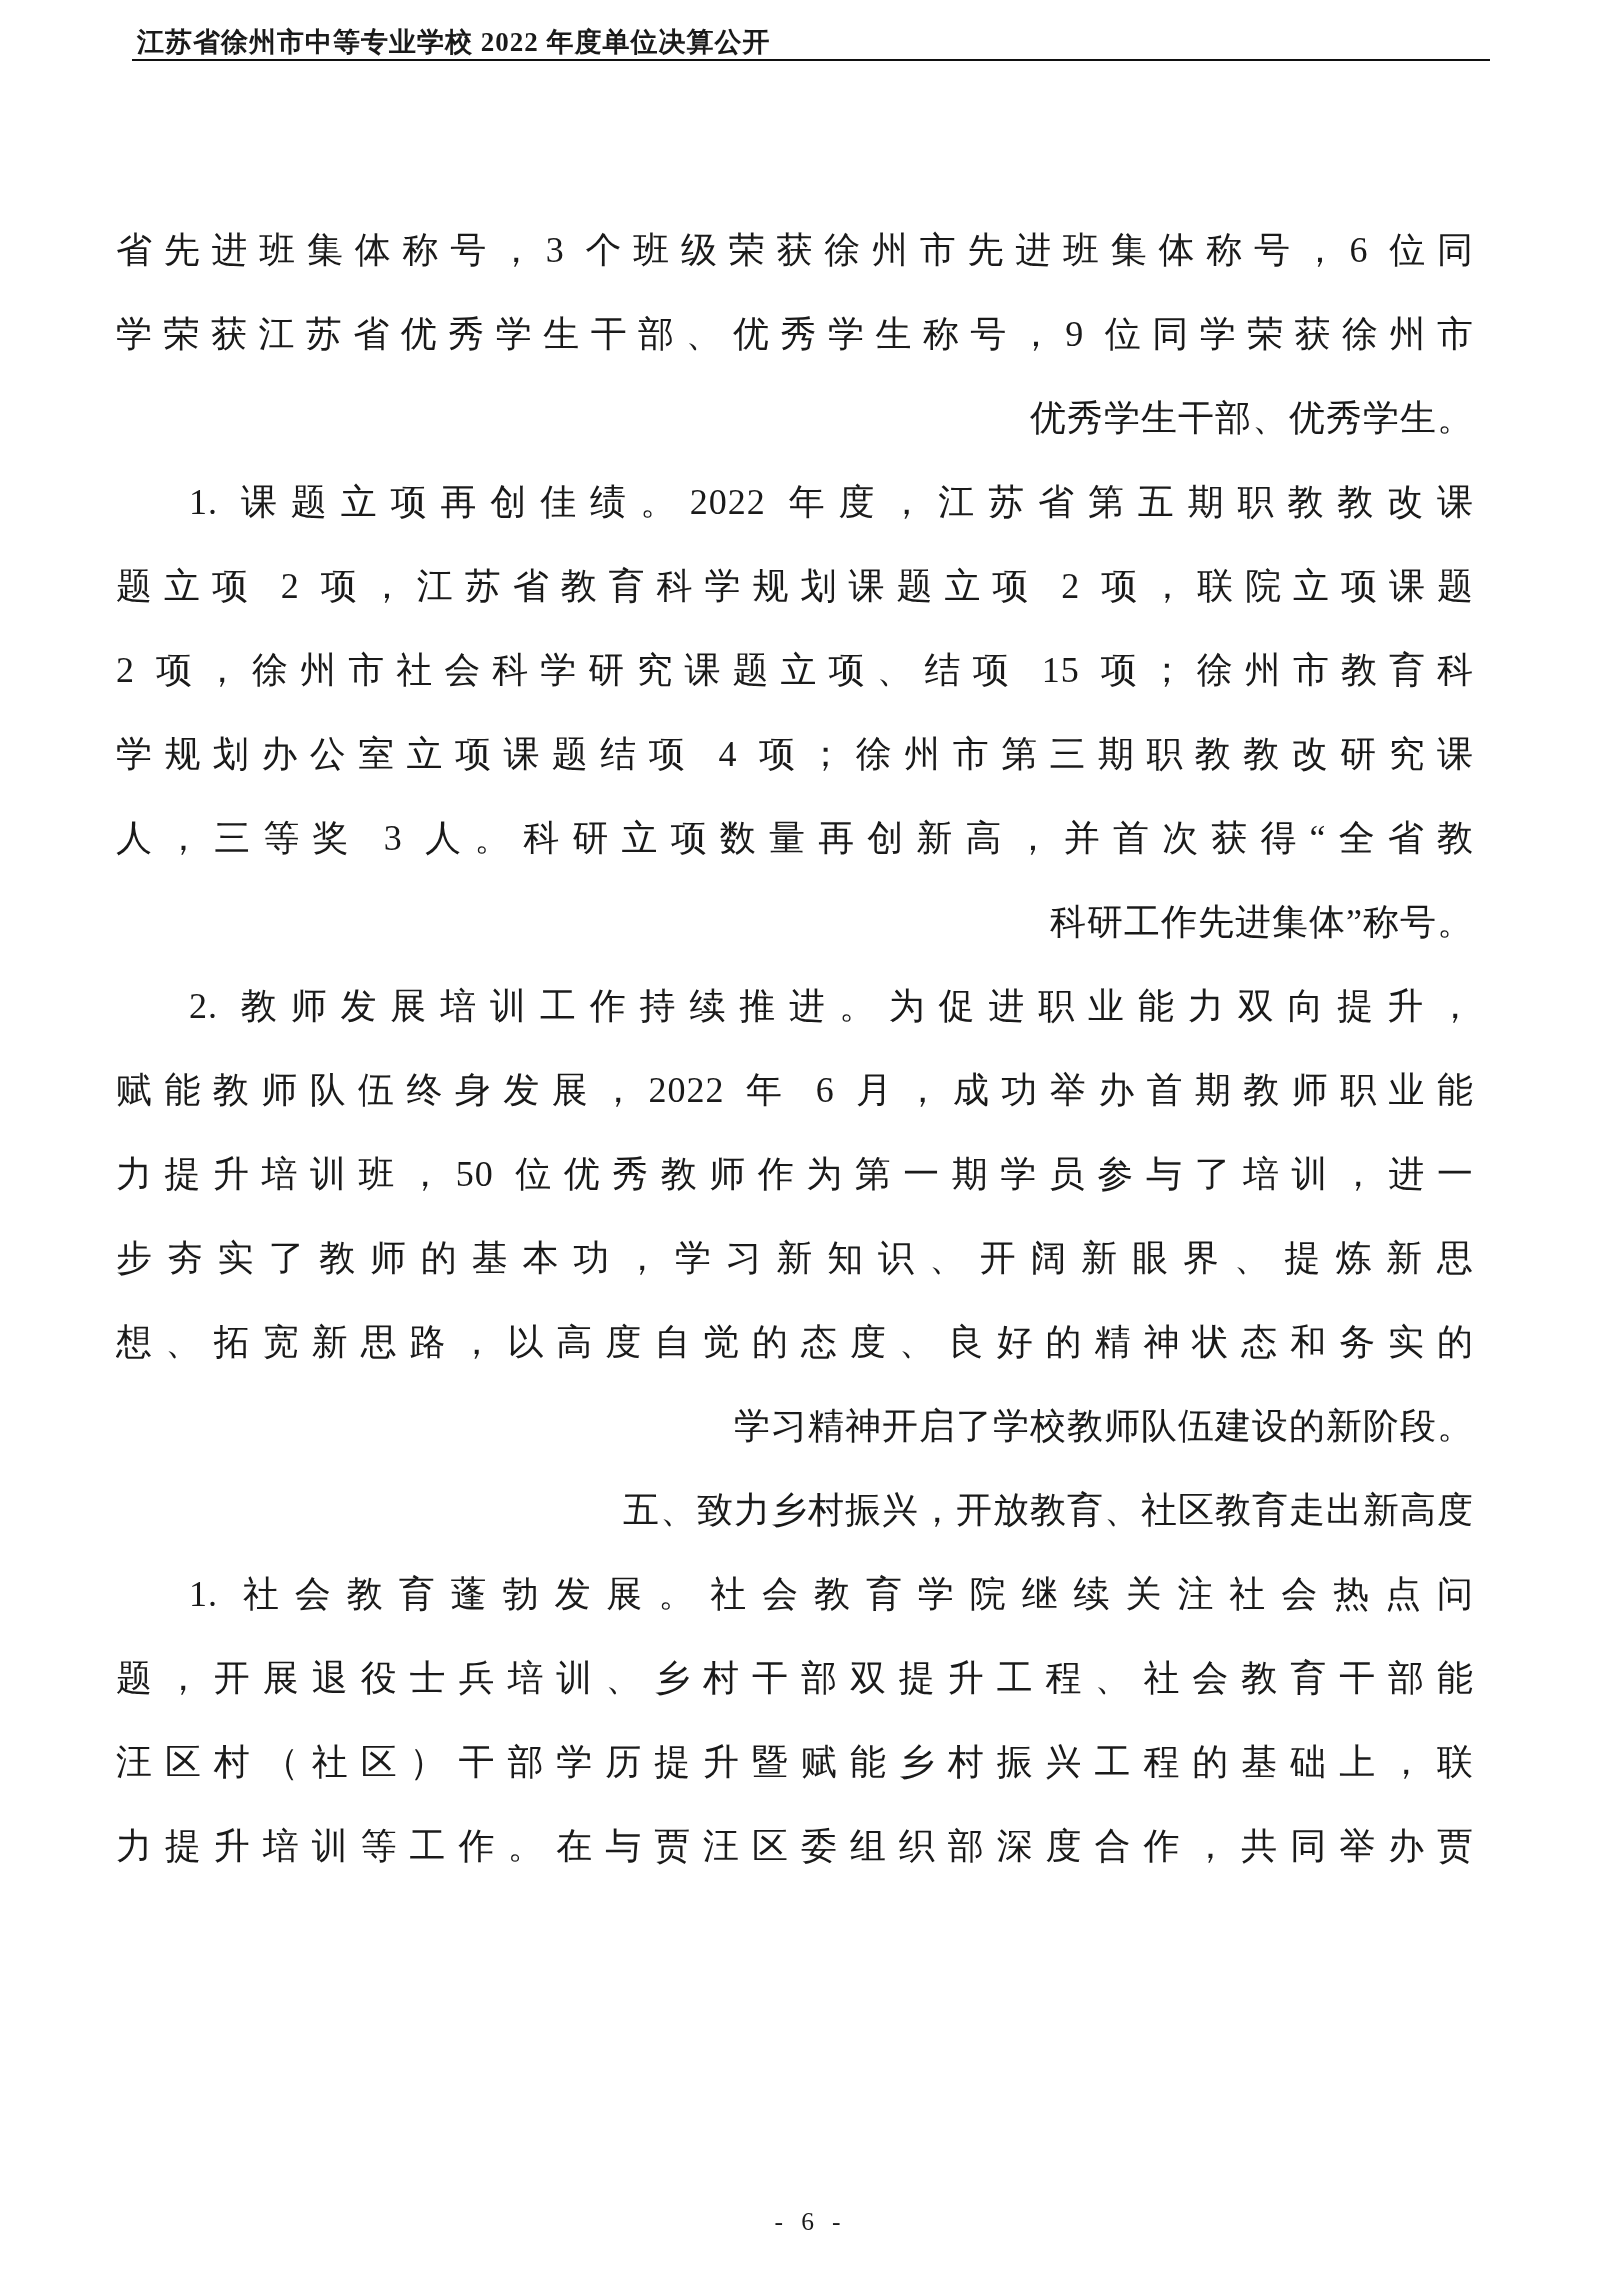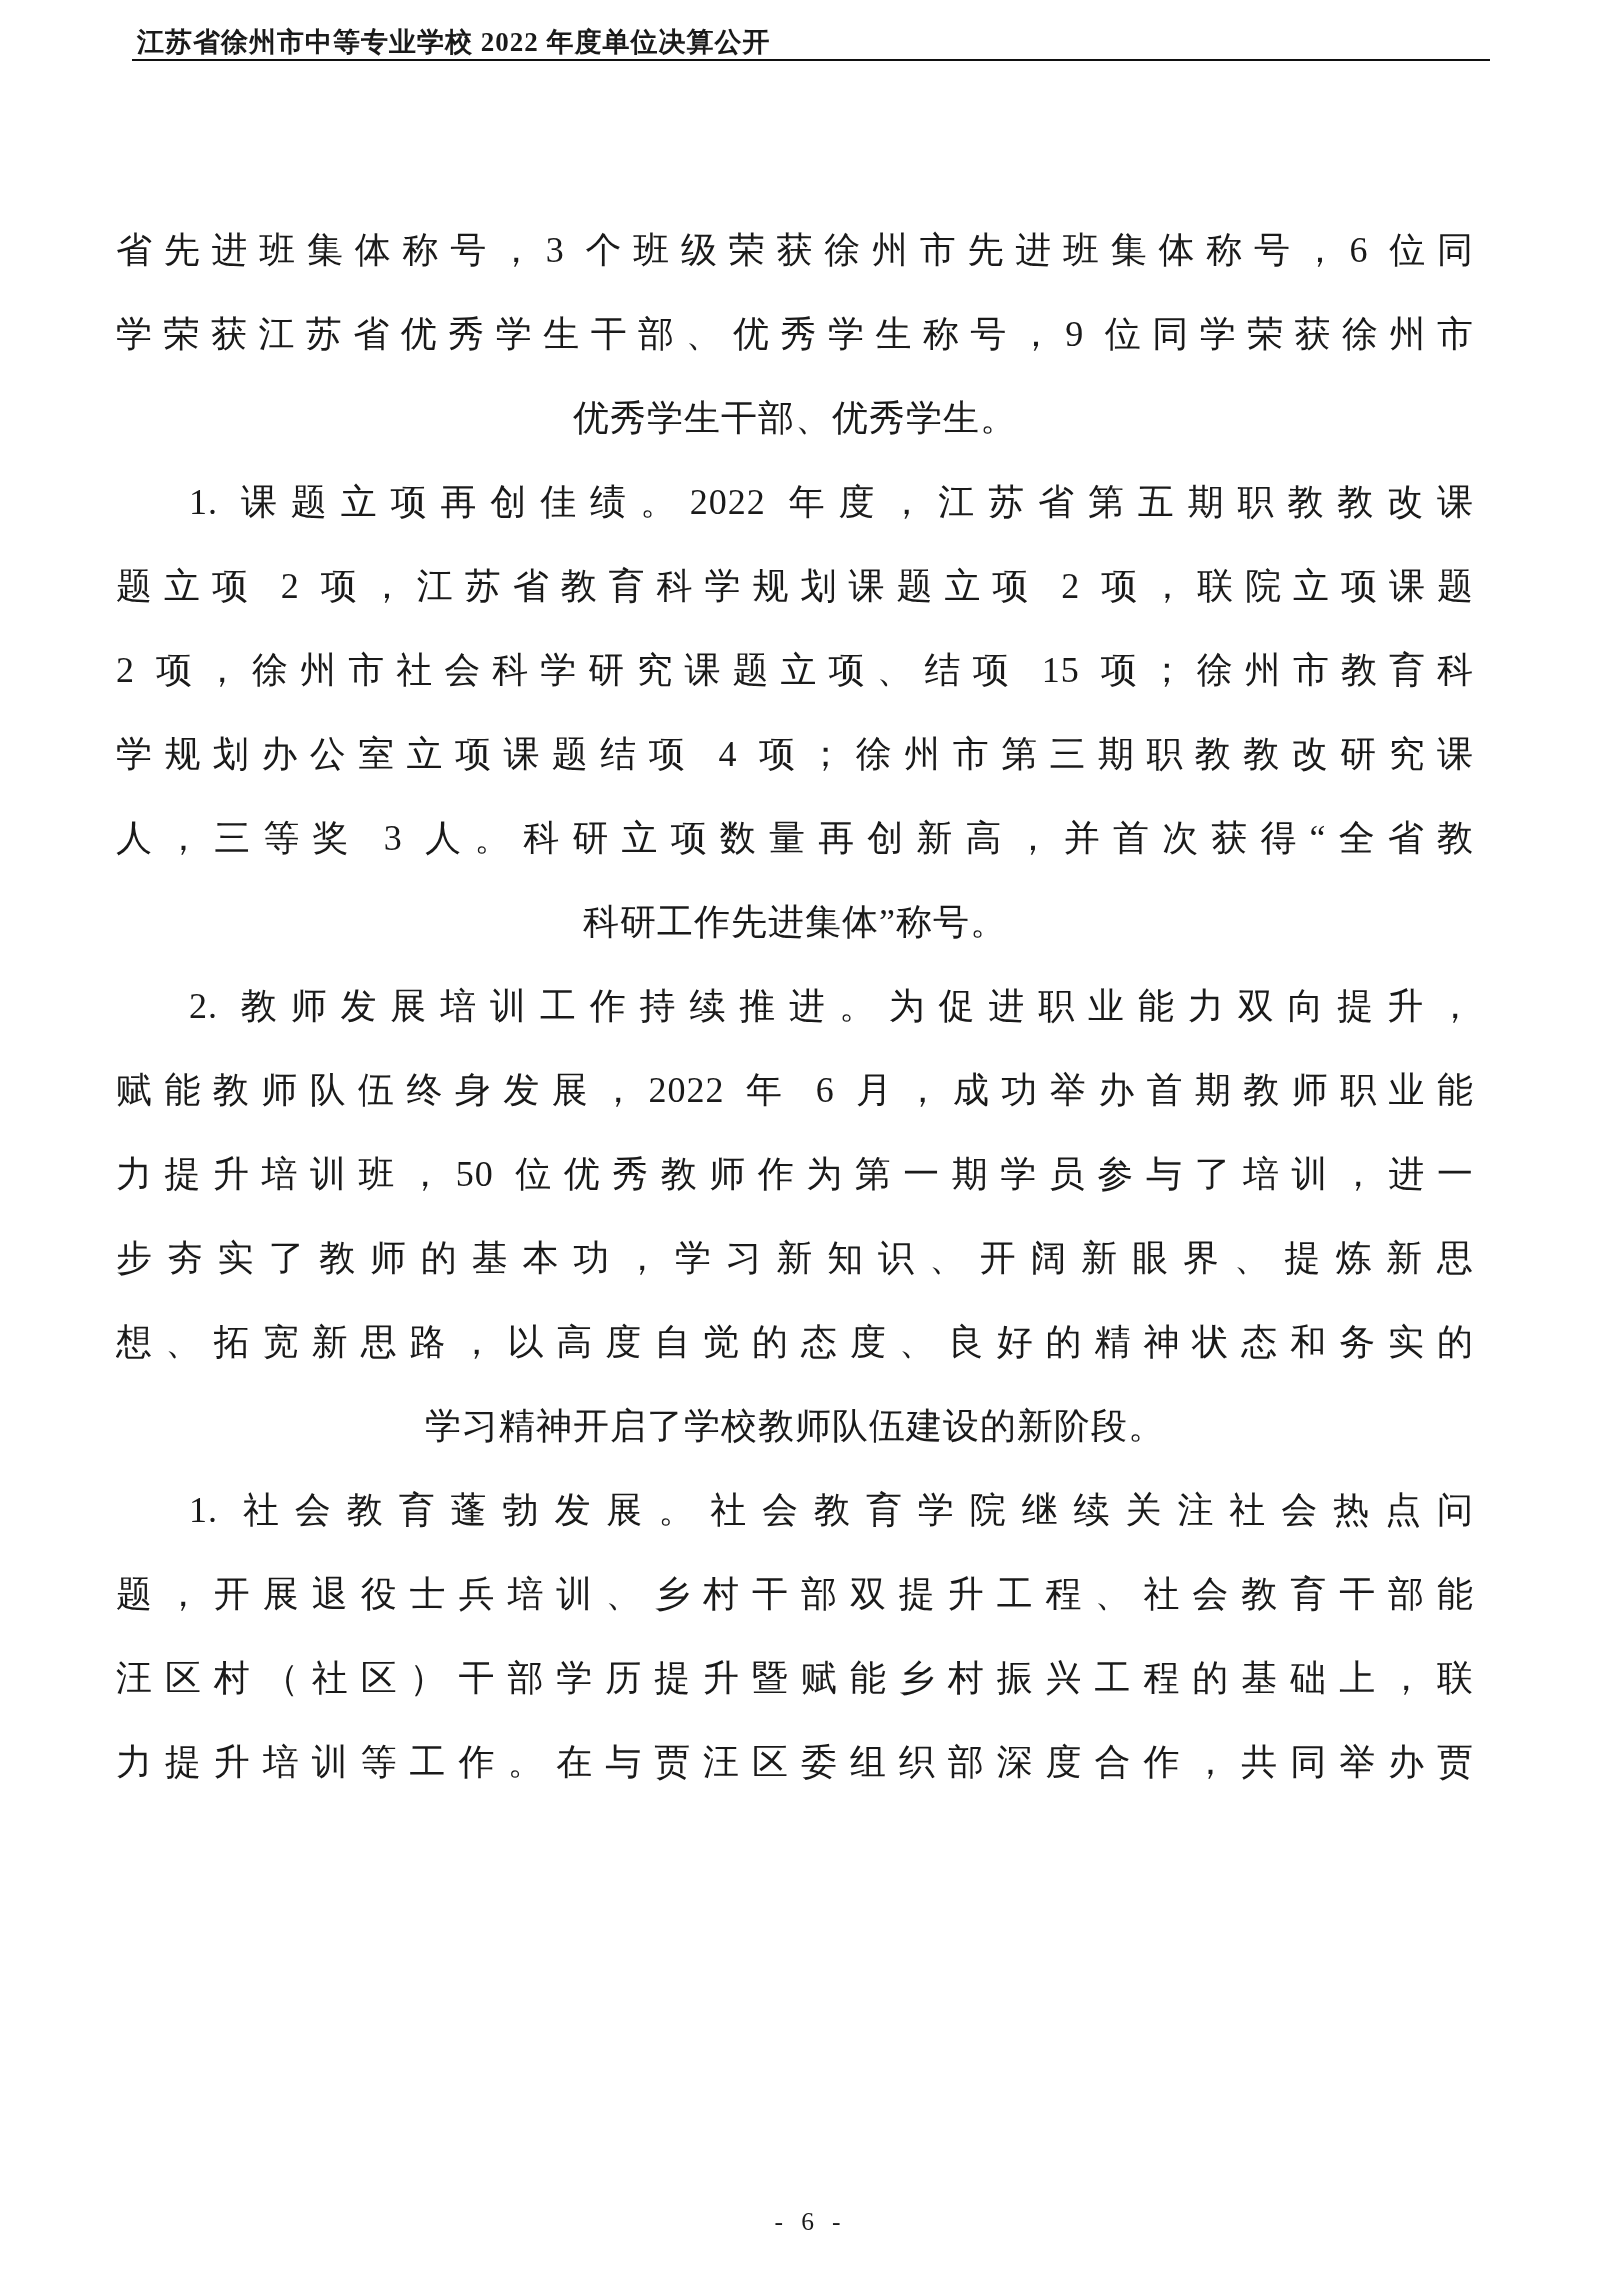--- a/index.html
+++ b/index.html
@@ -33,21 +33,21 @@
     position: absolute;
     left: 116px;
     top: 208px;
     width: 1358px;
   }
   .text-line {
     height: 84px;
     line-height: 84px;
     font-size: 36px;
     letter-spacing: 1px;
-    text-align: center;
+    text-align: right;
     overflow: hidden;
   }
   .text-line.justify {
     text-align: justify;
     text-align-last: justify;
   }
   .text-line.indent {
     text-indent: 73px;
   }
   .page-number {
@@ -76,20 +76,21 @@
     <div class="text-line justify">2 项，徐州市社会科学研究课题立项、结项 15 项；徐州市教育科</div>
     <div class="text-line justify">学规划办公室立项课题结项 4 项；徐州市第三期职教教改研究课</div>
     <div class="text-line justify">人，三等奖 3 人。科研立项数量再创新高，并首次获得“全省教</div>
     <div class="text-line">科研工作先进集体”称号。</div>
     <div class="text-line indent justify">2. 教师发展培训工作持续推进。为促进职业能力双向提升，</div>
     <div class="text-line justify">赋能教师队伍终身发展，2022 年 6 月，成功举办首期教师职业能</div>
     <div class="text-line justify">力提升培训班，50 位优秀教师作为第一期学员参与了培训，进一</div>
     <div class="text-line justify">步夯实了教师的基本功，学习新知识、开阔新眼界、提炼新思</div>
     <div class="text-line justify">想、拓宽新思路，以高度自觉的态度、良好的精神状态和务实的</div>
     <div class="text-line">学习精神开启了学校教师队伍建设的新阶段。</div>
+    <div class="text-line indent">五、致力乡村振兴，开放教育、社区教育走出新高度</div>
     <div class="text-line indent justify">1. 社会教育蓬勃发展。社会教育学院继续关注社会热点问</div>
     <div class="text-line justify">题，开展退役士兵培训、乡村干部双提升工程、社会教育干部能</div>
     <div class="text-line justify">汪区村（社区）干部学历提升暨赋能乡村振兴工程的基础上，联</div>
     <div class="text-line justify">力提升培训等工作。在与贾汪区委组织部深度合作，共同举办贾</div>
   </div>
 
 <div class="page-number">- 6 -</div>
 
 
 </body></html>

